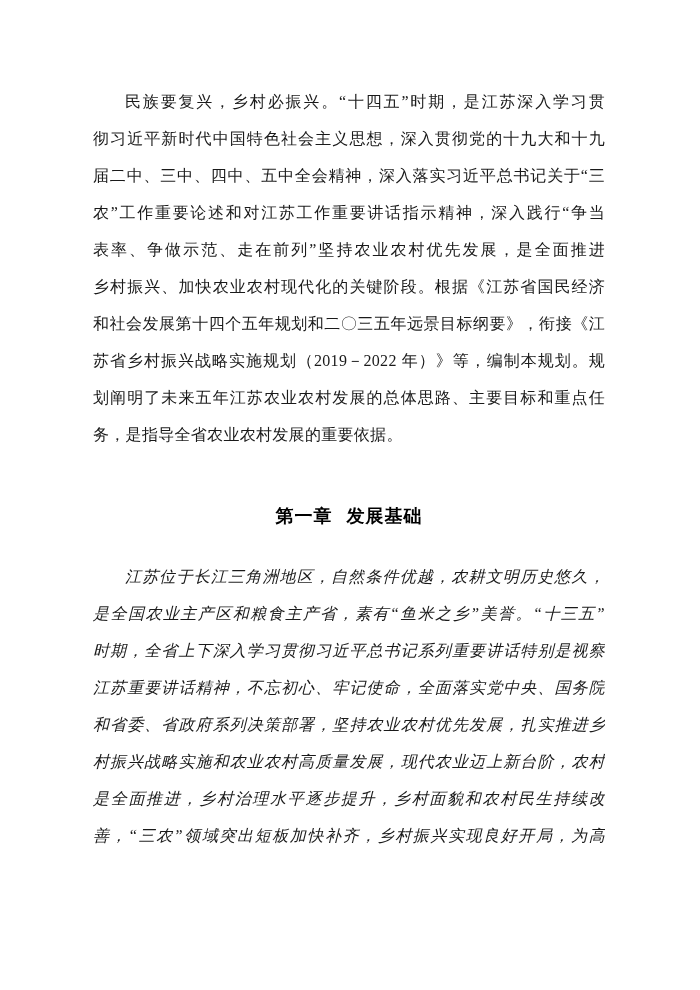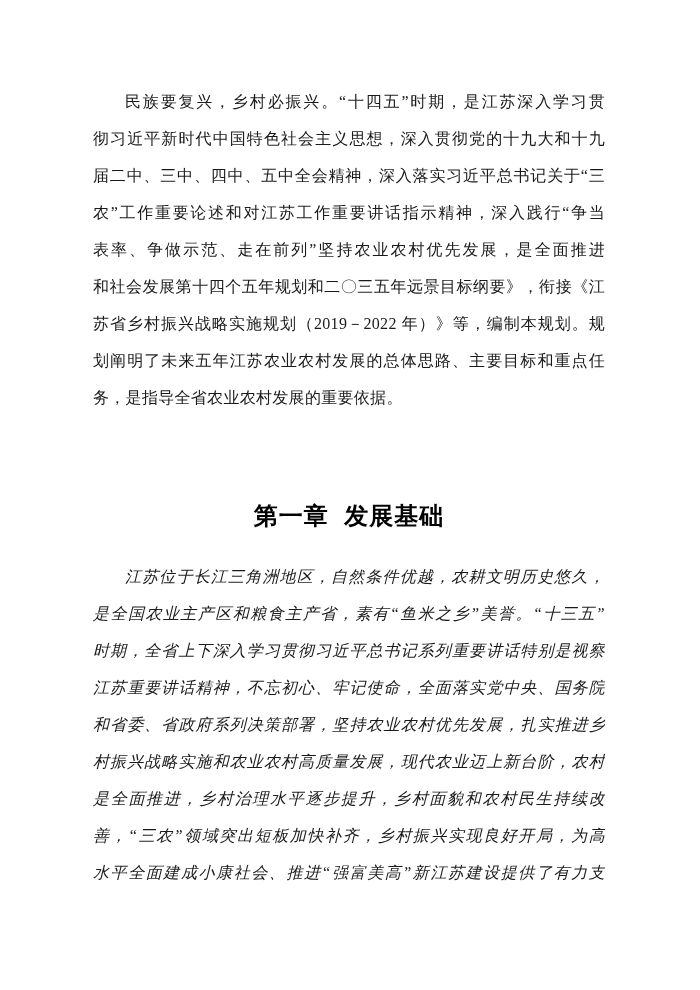--- a/index.html
+++ b/index.html
@@ -35,51 +35,51 @@
   .line.first { text-indent: 2em; }
   .line.end   { text-align-last: left; }
   .chapter-heading {
     position: absolute;
     left: 93px; top: 498px;
     width: 512px;
     margin: 0;
     text-align: center;
     font-family: "Liberation Sans", "DejaVu Sans", sans-serif;
     font-weight: 700;
-    font-size: 24px;
+    font-size: 18px;
     line-height: 36px;
     color: #000000;
     word-spacing: 8px;
     letter-spacing: 1px;
   }
 </style>
 </head>
 <body>
 
 <div class="page">
 
   <div class="para" id="para1">
     <div class="line first">民族要复兴，乡村必振兴。“十四五”时期，是江苏深入学习贯</div>
     <div class="line">彻习近平新时代中国特色社会主义思想，深入贯彻党的十九大和十九</div>
     <div class="line">届二中、三中、四中、五中全会精神，深入落实习近平总书记关于“三</div>
     <div class="line">农”工作重要论述和对江苏工作重要讲话指示精神，深入践行“争当</div>
     <div class="line">表率、争做示范、走在前列”坚持农业农村优先发展，是全面推进</div>
+    <div class="line">乡村振兴、加快农业农村现代化的关键阶段。根据《江苏省国民经济</div>
     <div class="line">和社会发展第十四个五年规划和二〇三五年远景目标纲要》，衔接《江</div>
     <div class="line">苏省乡村振兴战略实施规划（2019－2022 年）》等，编制本规划。规</div>
     <div class="line">划阐明了未来五年江苏农业农村发展的总体思路、主要目标和重点任</div>
     <div class="line end">务，是指导全省农业农村发展的重要依据。</div>
   </div>
 
   <h2 class="chapter-heading">第一章 发展基础</h2>
 
   <div class="para" id="para2">
     <div class="line first">江苏位于长江三角洲地区，自然条件优越，农耕文明历史悠久，</div>
     <div class="line">是全国农业主产区和粮食主产省，素有“鱼米之乡”美誉。“十三五”</div>
     <div class="line">时期，全省上下深入学习贯彻习近平总书记系列重要讲话特别是视察</div>
     <div class="line">江苏重要讲话精神，不忘初心、牢记使命，全面落实党中央、国务院</div>
     <div class="line">和省委、省政府系列决策部署，坚持农业农村优先发展，扎实推进乡</div>
     <div class="line">村振兴战略实施和农业农村高质量发展，现代农业迈上新台阶，农村</div>
     <div class="line">是全面推进，乡村治理水平逐步提升，乡村面貌和农村民生持续改</div>
     <div class="line">善，“三农”领域突出短板加快补齐，乡村振兴实现良好开局，为高</div>
-    <div class="line">水平全面建成小康社会、推进“强富美高”新江苏建设提供了有力支</div>
   </div>
 
 </div>
 
 </body></html>

